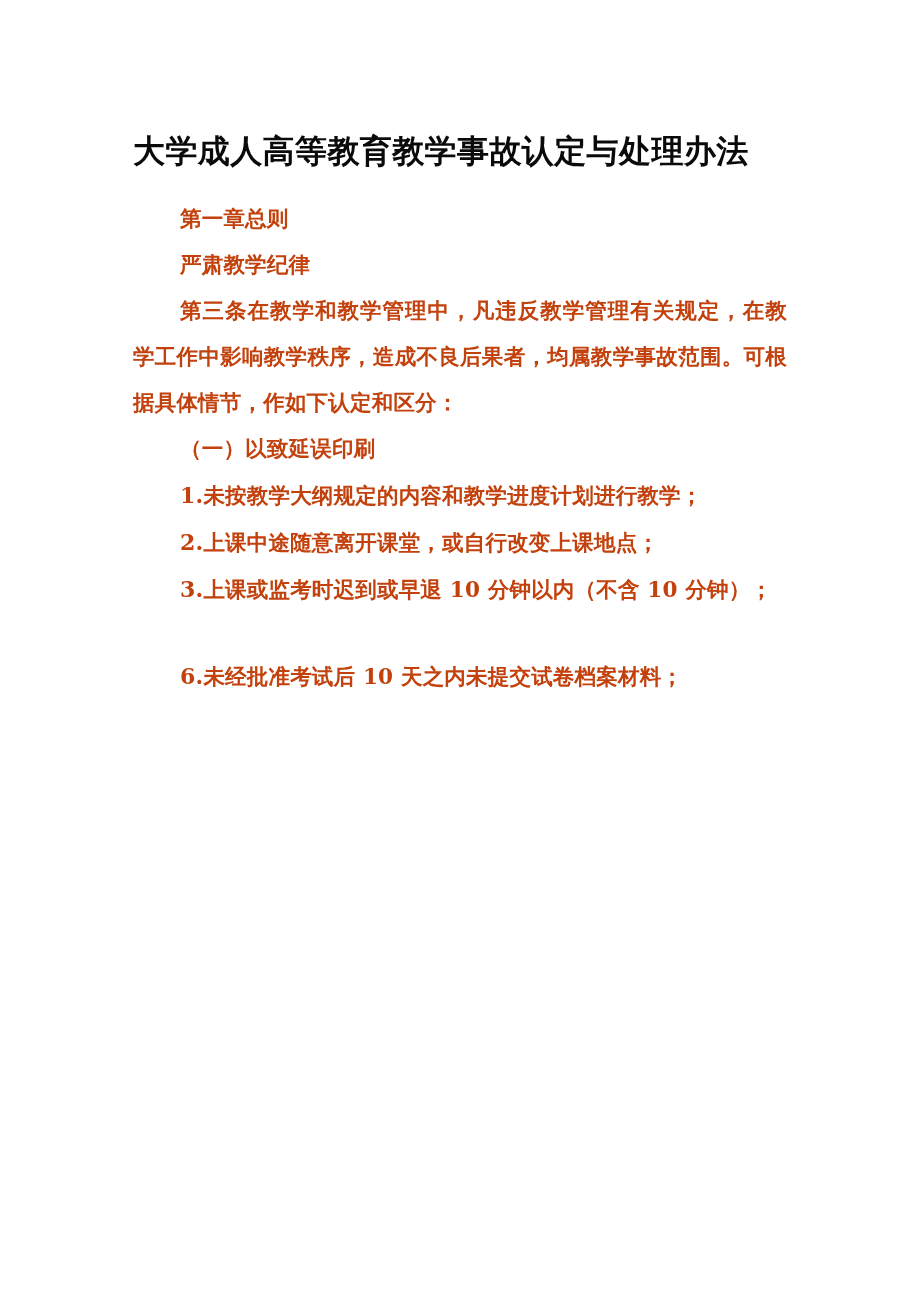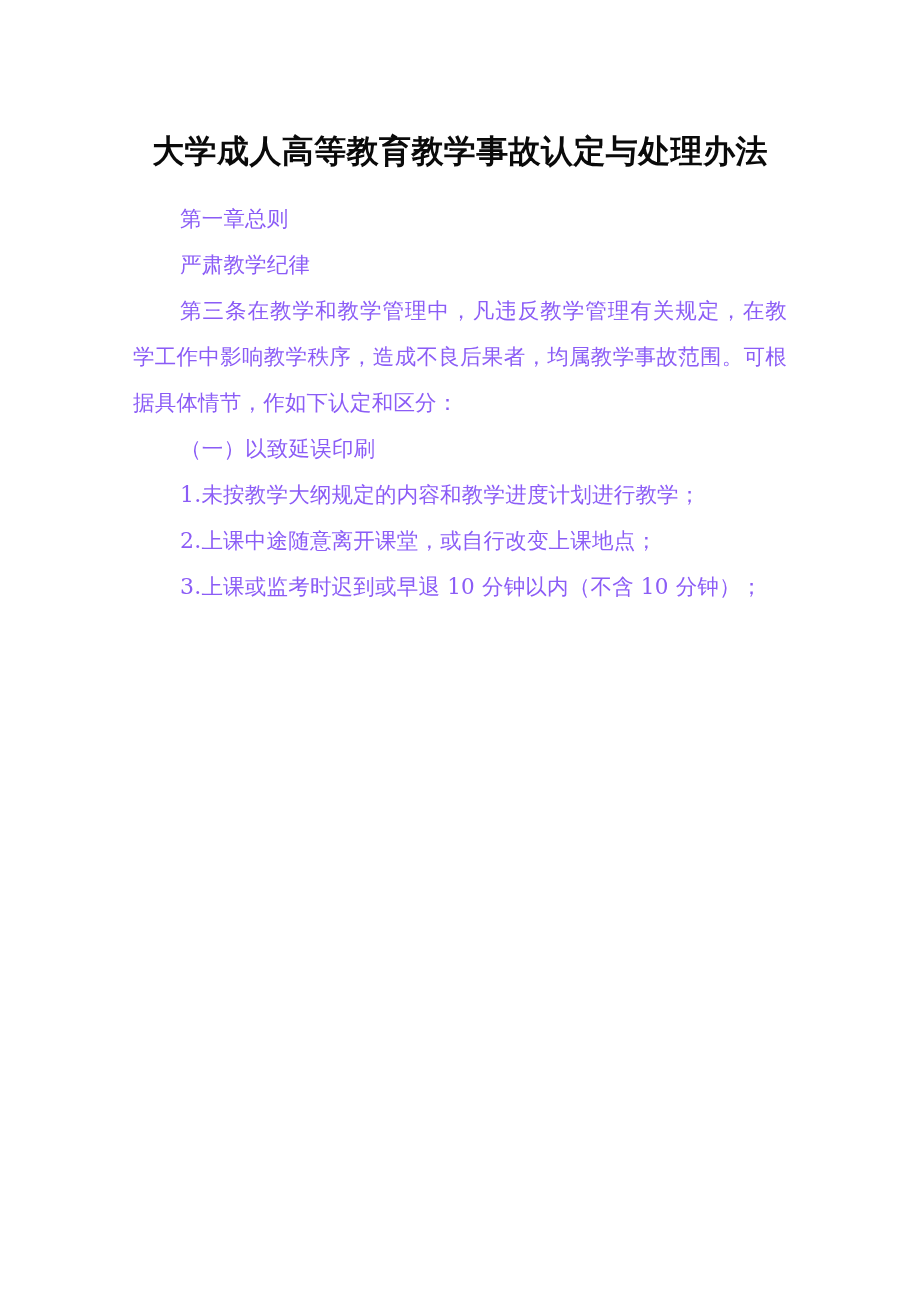--- a/index.html
+++ b/index.html
@@ -30,41 +30,41 @@
   .doc-title {
     position: absolute;
     left: 133px;
     top: 108px;
     width: 654px;
     font-family: "Liberation Sans", "DejaVu Sans", sans-serif;
     font-weight: bold;
     font-size: 32px;
     line-height: 44px;
     letter-spacing: 0.4px;
-    text-align: center;
     color: #0a0a0a;
     white-space: nowrap;
   }
 
   
   .body-block {
     position: absolute;
     left: 133px;
     top: 196px;
     width: 654px;
   }
 
   .para {
     font-size: 21.5px;
     line-height: 46px;
-    color: #8b5cf6;
+    color: #c2410c;
     text-align: justify;
     text-justify: inter-character;
     margin: 0;
     letter-spacing: 0.2px;
+    font-weight: bold;
   }
 
   
   .para.indent {
     text-indent: 47px;
   }
 
   
   .para.single {
     text-align: left;
@@ -124,15 +124,16 @@
     <p class="para item single"><span class="num">1</span><span class="num">.</span><span>未按教学大纲规定的内容和教学进度计划进行教学；</span></p>
 
     <p class="para item single"><span class="num">2</span><span class="num">.</span><span>上课中途随意离开课堂，或自行改变上课地点；</span></p>
 
     <p class="para item single"><span class="num">3</span><span class="num">.</span><span>上课或监考时迟到或早退 10 分钟以内（不含 10 分钟）；</span></p>
 
 
 
     <div class="spacer-line"></div>
 
+    <p class="para item single"><span class="num">6</span><span class="num">.</span><span>未经批准考试后 10 天之内未提交试卷档案材料；</span></p>
 
   </div>
 </div>
 
 </body></html>

